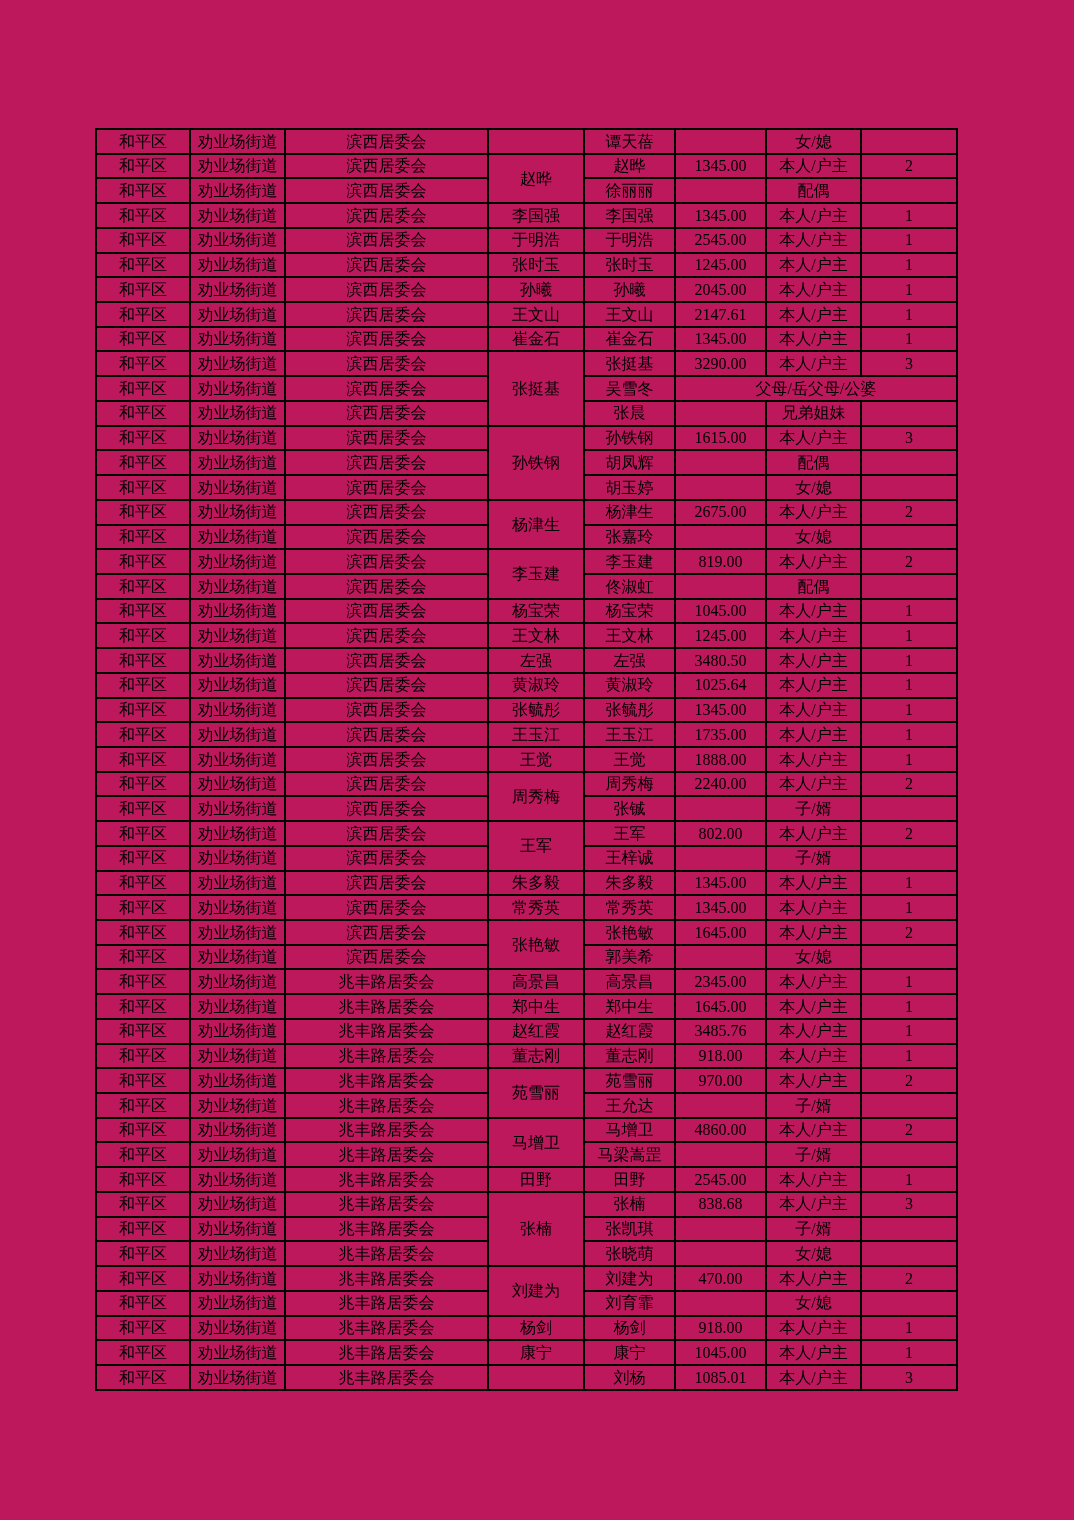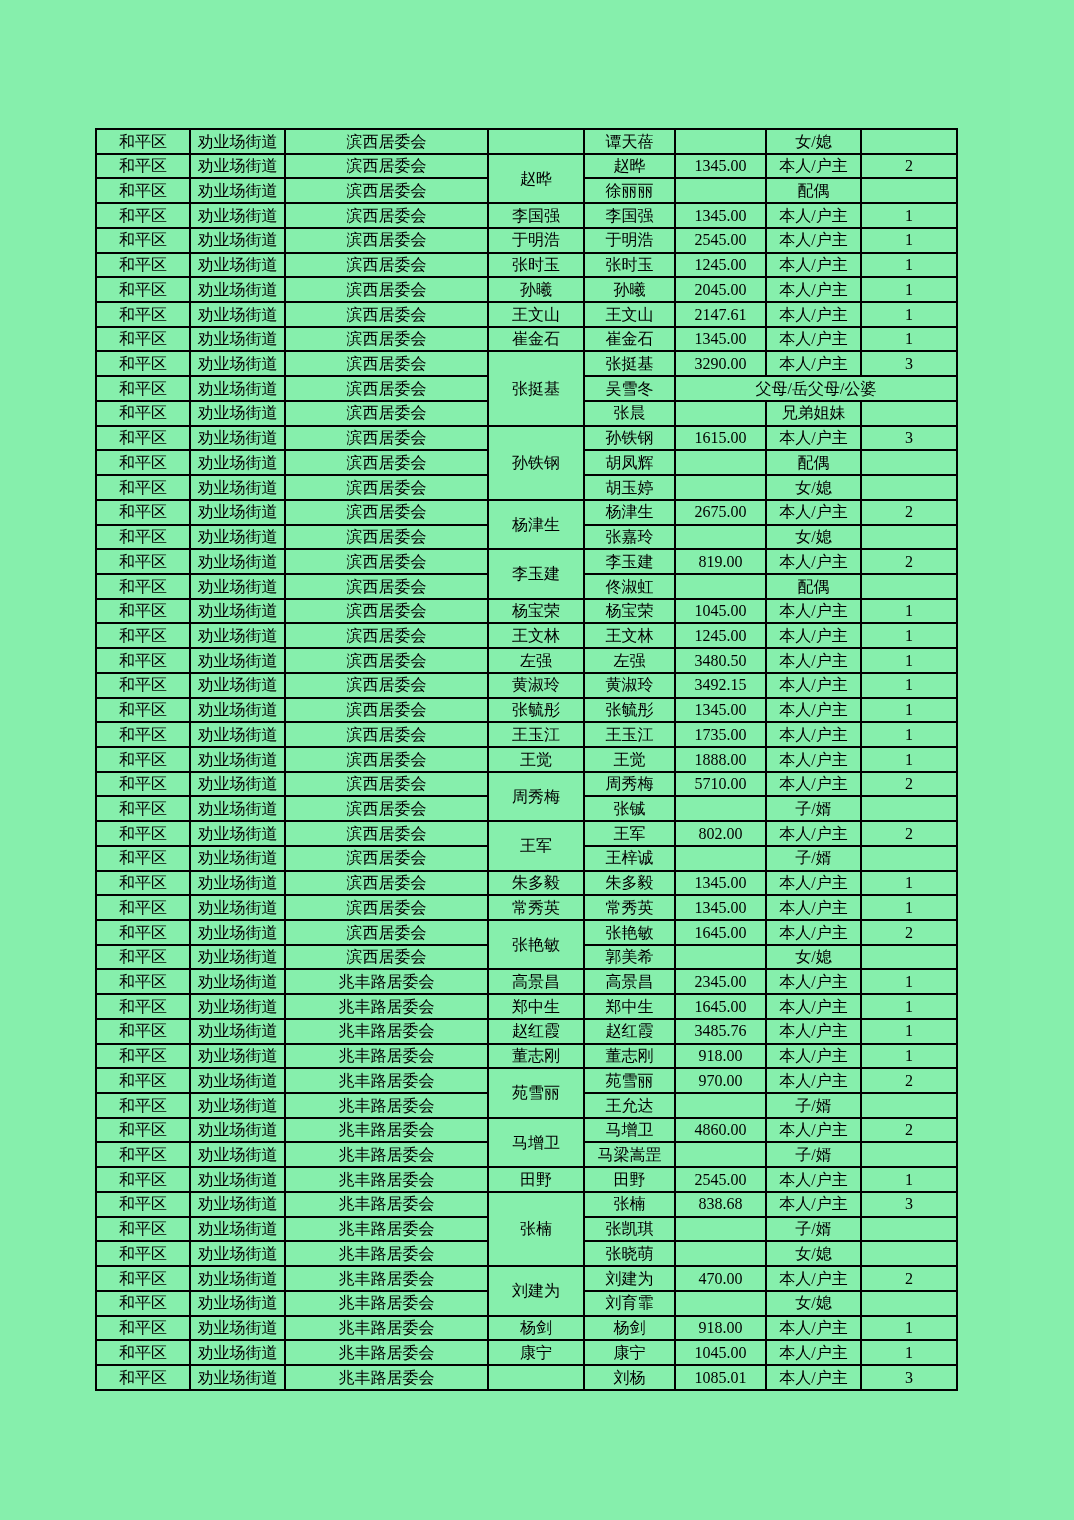--- a/index.html
+++ b/index.html
@@ -4,21 +4,21 @@
 <style>
   * { margin:0; padding:0; box-sizing:border-box; }
   html,body { background:#ffffff; }
   body {
     width:1074px; height:1520px;
     font-family:"Liberation Serif","DejaVu Serif",serif;
     color:#000;
   }
   .page {
     position:relative; width:1074px; height:1520px;
-    background:#86efac; overflow:hidden;
+    background:#be185d; overflow:hidden;
   }
   table.household {
     position:absolute; left:95px; top:128px;
     width:861px; height:1263px;
     border-collapse:collapse; table-layout:fixed;
   }
   table.household td {
     border:2px solid #000000;
     text-align:center; vertical-align:middle;
     font-size:16px; line-height:1.1;
@@ -254,21 +254,21 @@
           <td>3480.50</td>
           <td>本人/户主</td>
           <td>1</td>
         </tr>
         <tr>
           <td>和平区</td>
           <td>劝业场街道</td>
           <td>滨西居委会</td>
           <td rowspan="1">黄淑玲</td>
           <td>黄淑玲</td>
-          <td>3492.15</td>
+          <td>1025.64</td>
           <td>本人/户主</td>
           <td>1</td>
         </tr>
         <tr>
           <td>和平区</td>
           <td>劝业场街道</td>
           <td>滨西居委会</td>
           <td rowspan="1">张毓彤</td>
           <td>张毓彤</td>
           <td>1345.00</td>
@@ -294,21 +294,21 @@
           <td>1888.00</td>
           <td>本人/户主</td>
           <td>1</td>
         </tr>
         <tr>
           <td>和平区</td>
           <td>劝业场街道</td>
           <td>滨西居委会</td>
           <td rowspan="2">周秀梅</td>
           <td>周秀梅</td>
-          <td>5710.00</td>
+          <td>2240.00</td>
           <td>本人/户主</td>
           <td>2</td>
         </tr>
         <tr>
           <td>和平区</td>
           <td>劝业场街道</td>
           <td>滨西居委会</td>
           <td>张铖</td>
           <td></td>
           <td>子/婿</td>

